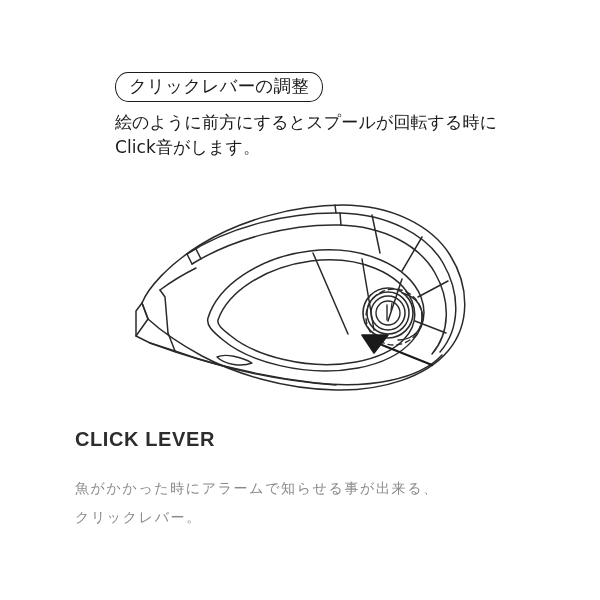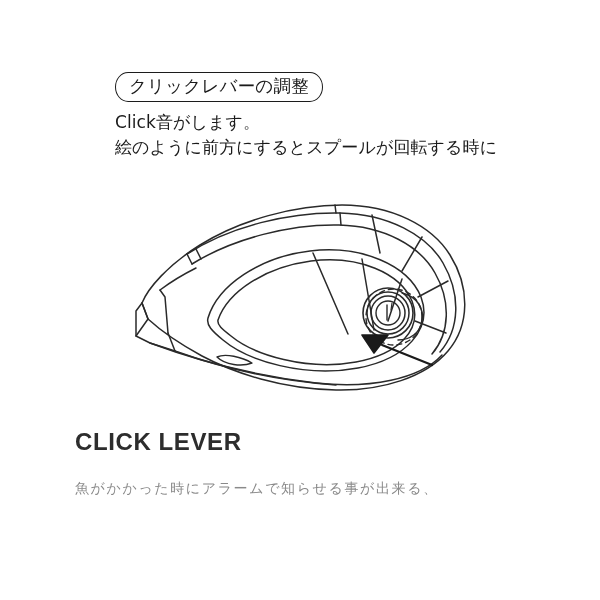--- a/index.html
+++ b/index.html
@@ -63,21 +63,21 @@
     height: 215px;
   }
   .illo svg { display: block; width: 360px; height: 215px; }
 
   
   .section-title {
     position: absolute;
     left: 75px;
     top: 420px;
     font-family: "Liberation Sans", "DejaVu Sans", sans-serif;
-    font-size: 24px;
+    font-size: 20px;
     font-weight: bold;
     color: #2d2d2d;
     letter-spacing: 0.6px;
   }
   .section-body {
     position: absolute;
     left: 75px;
     top: 466px;
     width: 470px;
     font-family: "DejaVu Sans", "Liberation Sans", sans-serif;
@@ -91,22 +91,22 @@
 </head>
 <body>
 
 <div id="page">
 
   <div class="header-label-wrap">
     <div class="header-label">クリックレバーの調整</div>
   </div>
 
   <div class="intro">
+    <span class="ln">絵のように前方にするとスプールが回転する時に</span>
     <span class="ln">Click音がします。</span>
-    <span class="ln">絵のように前方にするとスプールが回転する時に</span>
   </div>
 
   <div class="illo">
     <svg viewBox="0 0 360 215" xmlns="http://www.w3.org/2000/svg">
       <g fill="none" stroke="#2a2a2a" stroke-width="1.5" stroke-linecap="round" stroke-linejoin="round">
 
         <path d="M 12,110
                  C 18,95 38,72 70,52
                  C 110,27 165,12 212,12
                  C 262,12 302,33 320,62
@@ -182,15 +182,16 @@
         <path d="M 302,172 L 252,152" stroke="#1a1a1a" stroke-width="2.2" fill="none" stroke-linecap="round"></path>
         <path d="M 232,142 L 258,142 L 244,160 Z" fill="#1a1a1a" stroke="#1a1a1a" stroke-width="1.6" stroke-linejoin="round"></path>
       </g>
     </svg>
   </div>
 
   <div class="section-title">CLICK LEVER</div>
 
   <div class="section-body">
     <span class="ln">魚がかかった時にアラームで知らせる事が出来る、</span>
+    <span class="ln">クリックレバー。</span>
   </div>
 
 </div>
 
 </body></html>

